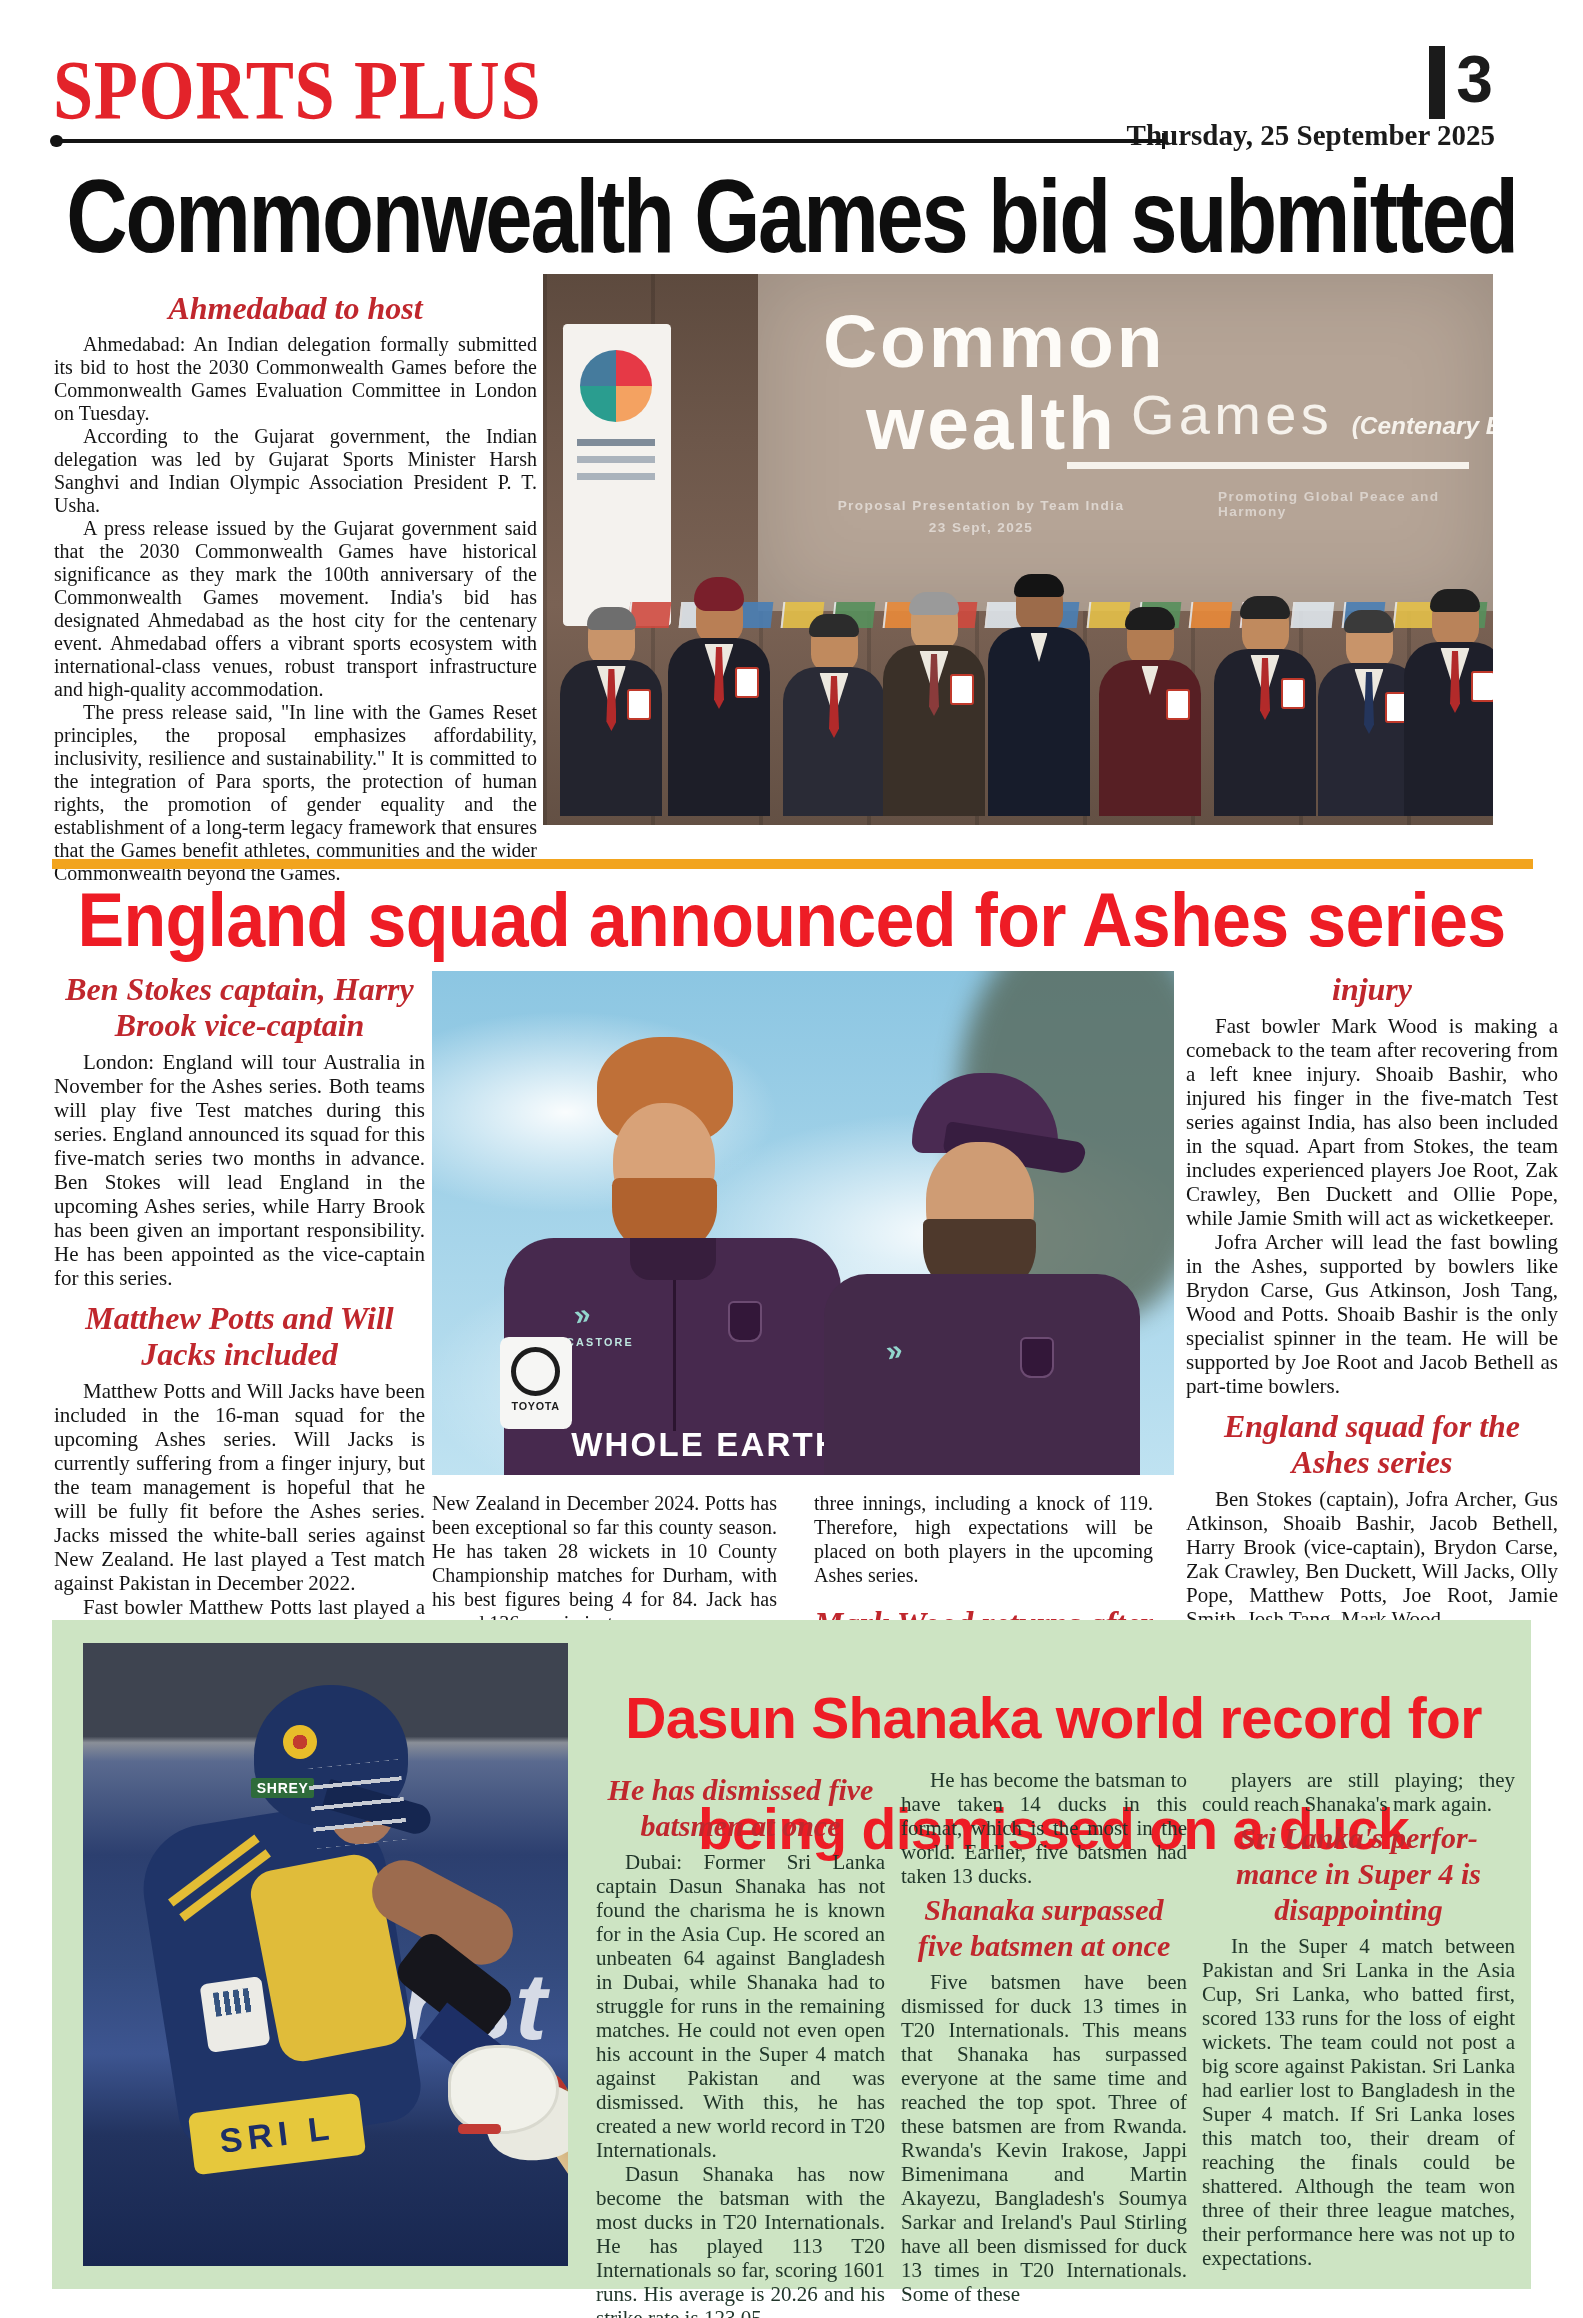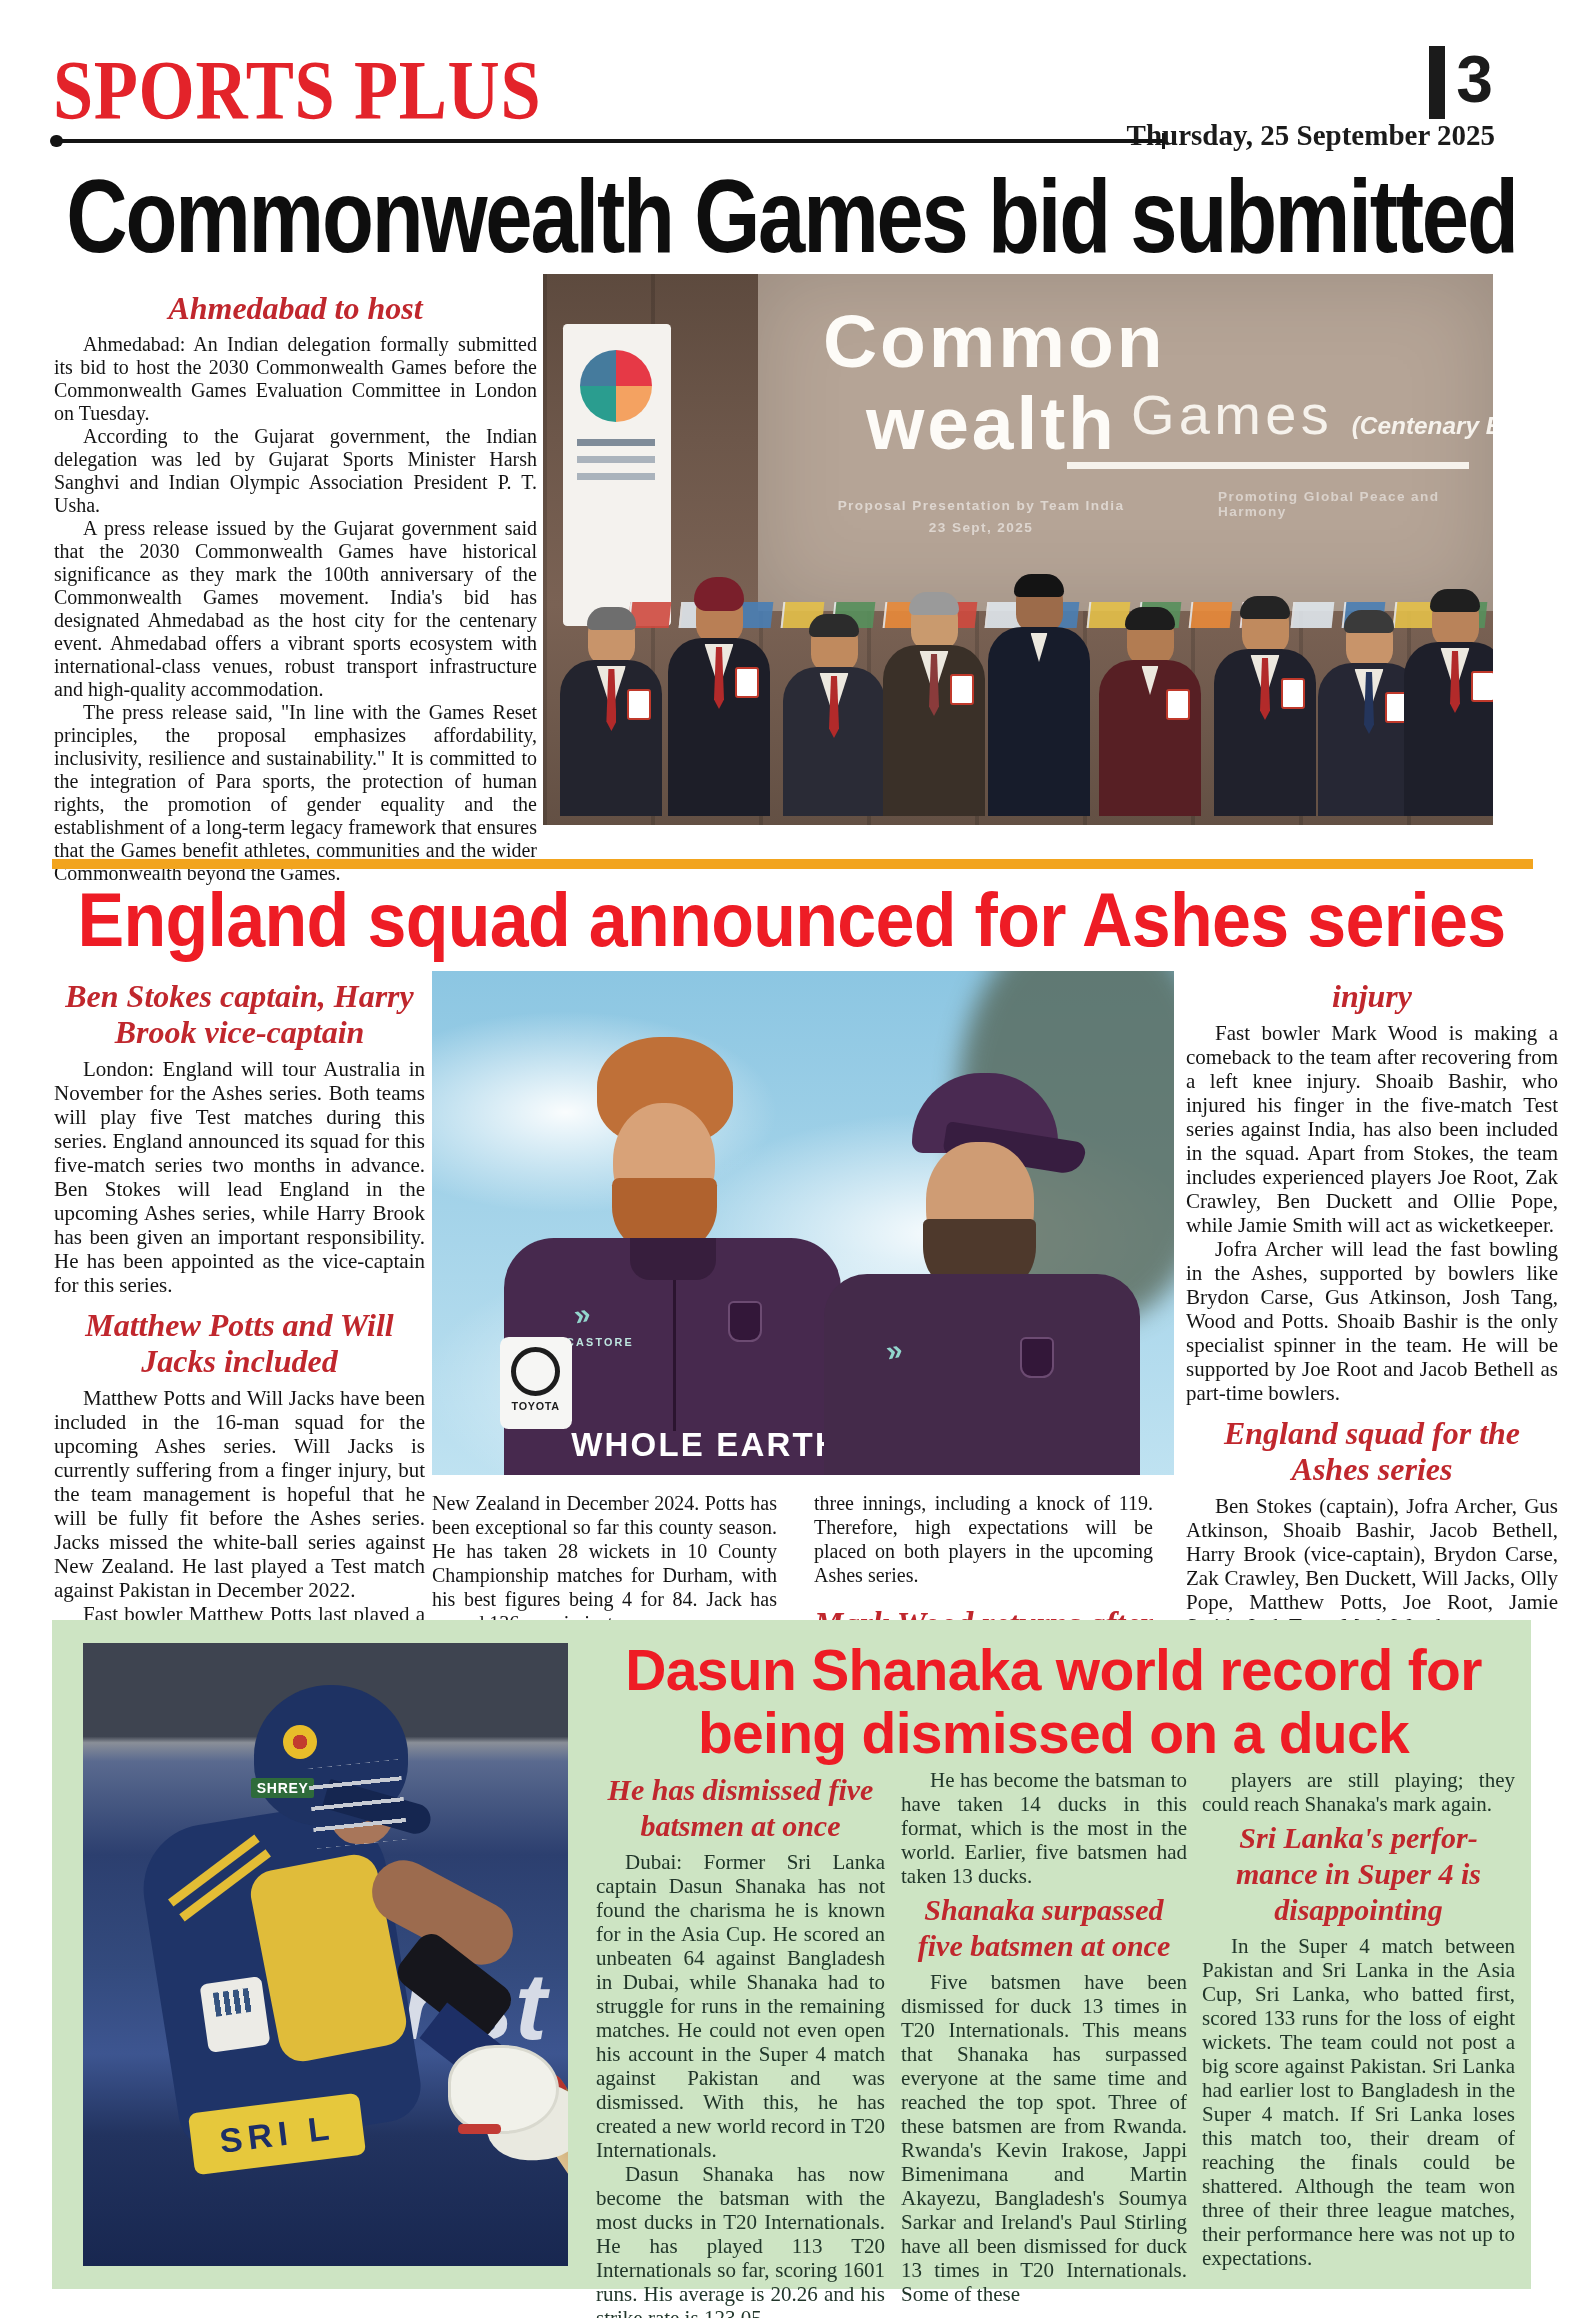--- a/index.html
+++ b/index.html
@@ -131,33 +131,33 @@
     background:linear-gradient(90deg,#dcc08e,#c5a26e 70%,#8f6f45);border-radius:13px 13px 21.5px 21.5px;}
   .bat::before{content:"";position:absolute;top:0;left:0;width:100%;height:24.4px;background:#b5352e;border-radius:13px 13px 2.9px 2.9px;}
 
   
   .divider{position:absolute;left:52px;top:859px;width:1481px;height:10px;background:#f2a41e;}
 
   
   .headline2{position:absolute;left:43px;top:877px;width:1497px;text-align:center;color:#ee1c25;
     font-family:"Liberation Sans",sans-serif;font-weight:800;font-size:70px;letter-spacing:-0.7px;white-space:nowrap;
     transform:scale(1,1.08);transform-origin:center top;}
-  .ashes-col{font-size:21px;line-height:24px;margin-top:7px;}
+  .ashes-col{font-size:21px;line-height:24px;}
   .ashes-left{position:absolute;left:54px;top:971px;width:371px;}
   .ashes-right{position:absolute;left:1186px;top:971px;width:372px;}
   .ashes-below1{position:absolute;left:432px;top:1491px;width:345px;font-size:20px;line-height:24px;}
   .ashes-below2{position:absolute;left:814px;top:1491px;width:339px;font-size:20px;line-height:24px;}
   .kicker.mid{margin-top:18.7px;font-size:33px;}
   .kicker.tight{margin-top:10px;}
 
   
   .greenbox{position:absolute;left:52px;top:1620px;width:1479px;height:669px;background:#cde4c3;}
   .headline3{position:absolute;left:544px;top:18.7px;width:915px;text-align:center;color:#ee1c25;
     font-family:"Liberation Sans",sans-serif;font-weight:800;font-size:57px;line-height:63px;letter-spacing:-0.7px;}
-  .headline3 .line{display:block;}
+  .headline3 .line{display:block;margin-top:48px;}
   .g-col{position:absolute;top:148px;font-size:21px;line-height:24px;color:#21362a;}
   .g-col p{margin:0;text-align:justify;text-indent:29px;}
   .g1{left:544px;width:289px;}
   .g2{left:849px;width:286px;}
   .g3{left:1150px;width:313px;}
   .g-col .kicker{font-size:30px;line-height:36px;margin:4.3px 0 5.7px 0;}
 </style>
 </head>
 <body>
 

